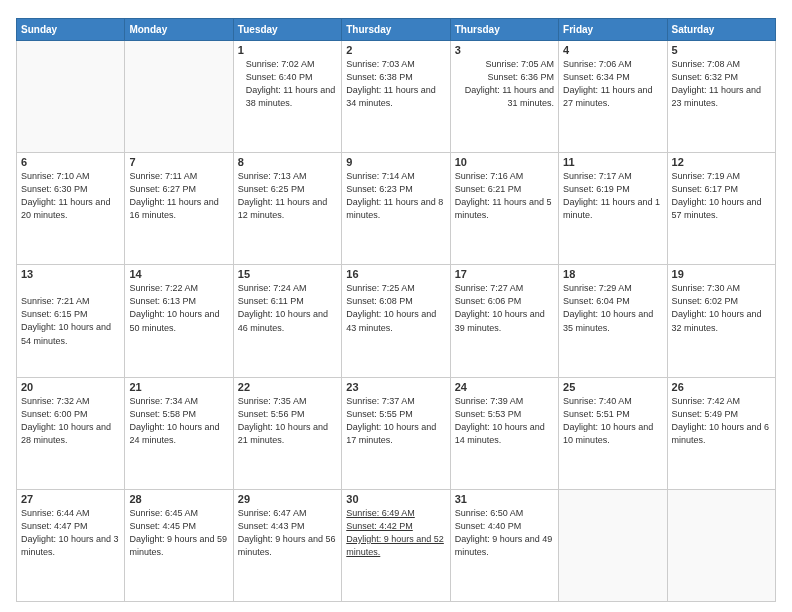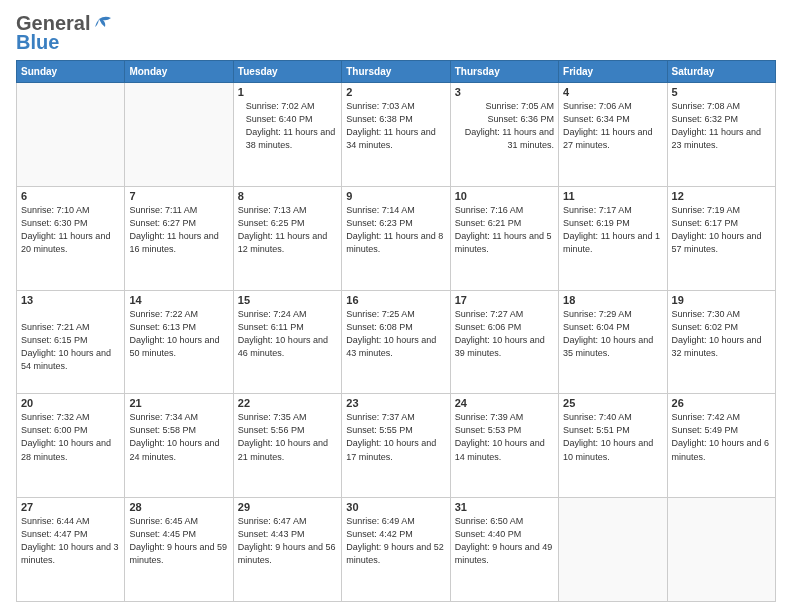--- a/index.html
+++ b/index.html
@@ -80,30 +80,20 @@
       font-size: 9px;
       line-height: 1.45;
       color: #333;
     }
   </style>
 </head>
 <body>
 
 <div class="page">
   <div class="header">
-    <div class="logo">
-      <div style="display:flex;align-items:center;">
-        <span style="font-size:20px;font-weight:bold;color:#555;">General</span>
-        <svg width="22" height="18" viewBox="0 0 22 18" style="margin: 0 1px;">
-          <path d="M8 4 Q14 0 20 3 Q16 6 12 5 Q15 8 14 12 Q10 9 8 4Z" fill="#3a7fc1"></path>
-          <path d="M8 4 Q5 8 4 12 Q7 10 8 4Z" fill="#3a7fc1"></path>
-        </svg>
-      </div>
-      <span style="font-size:20px;font-weight:bold;color:#3a7fc1;margin-top:-4px;">Blue</span>
-    </div>
     <div class="title-block">
     </div>
   </div>
 
   <table class="calendar">
     <thead>
       <tr id="weekday-header">
           <th>Sunday</th>
           <th>Monday</th>
           <th>Tuesday</th>
@@ -294,21 +284,21 @@
 Daylight: 9 hours and 59 minutes.</div>
           </td>
           <td>
             <span class="day-num">29</span>
             <div class="day-info" style="white-space: pre-line;">Sunrise: 6:47 AM
 Sunset: 4:43 PM
 Daylight: 9 hours and 56 minutes.</div>
           </td>
           <td>
             <span class="day-num">30</span>
-            <div class="day-info" style="white-space: pre-line;">Sunrise: 6:49 AM
+            <div class="day-info" style="white-space: pre-line; text-decoration: underline;">Sunrise: 6:49 AM
 Sunset: 4:42 PM
 Daylight: 9 hours and 52 minutes.</div>
           </td>
           <td>
             <span class="day-num">31</span>
             <div class="day-info" style="white-space: pre-line;">Sunrise: 6:50 AM
 Sunset: 4:40 PM
 Daylight: 9 hours and 49 minutes.</div>
           </td>
           <td class="empty"></td>

